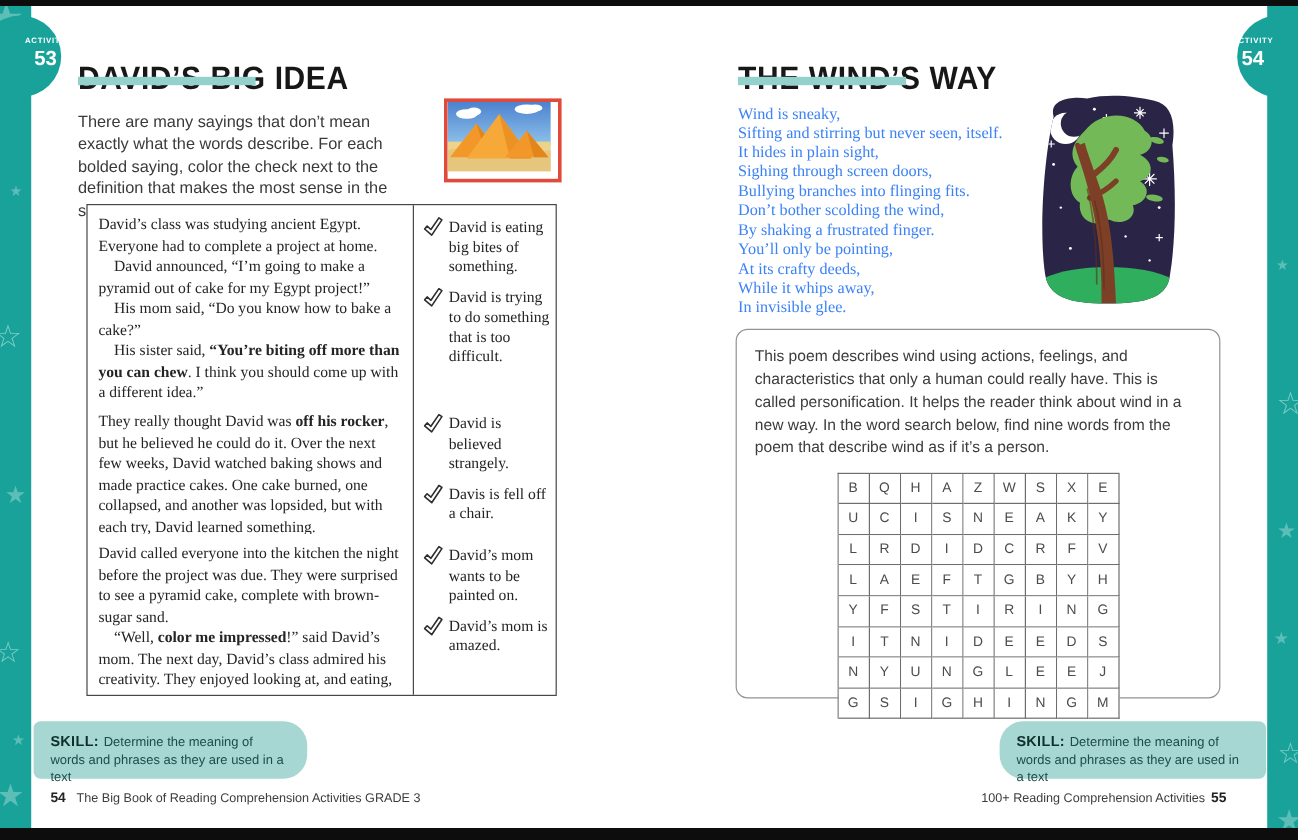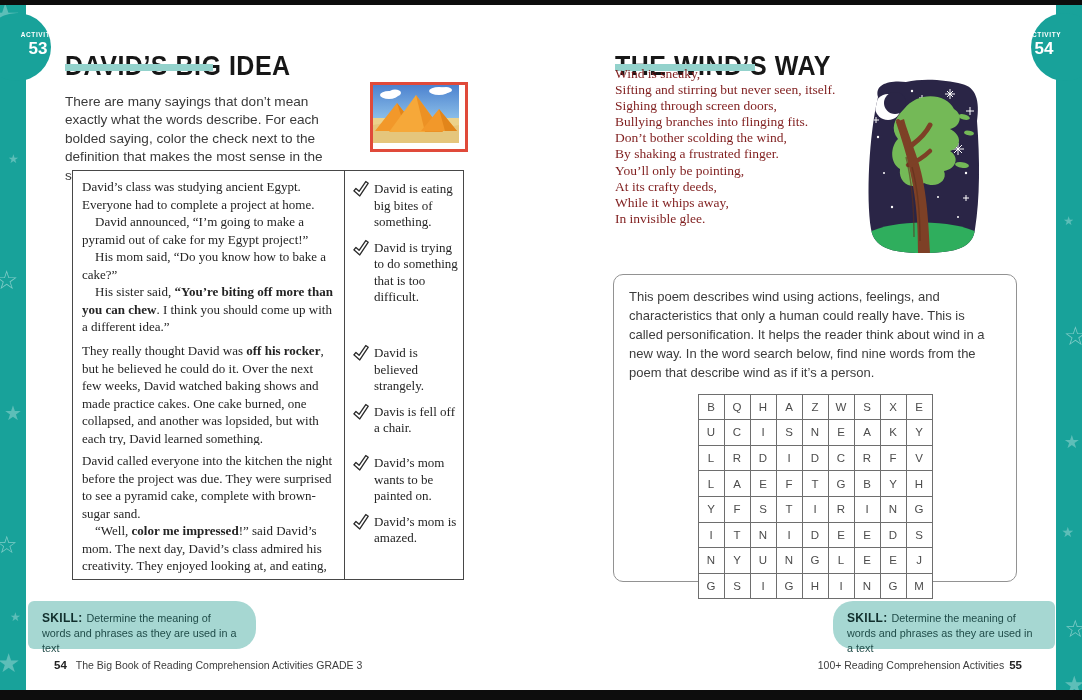--- a/index.html
+++ b/index.html
@@ -65,40 +65,40 @@
     font-family:"Liberation Serif","DejaVu Serif",serif;font-size:13px;line-height:17.5px;color:#242424;}
   .story-p{margin:0;}
   .story-p.indent{text-indent:13px;}
   .opt-cell{padding:10px 5px 4px 7px;font-family:"Liberation Serif","DejaVu Serif",serif;
     font-size:13px;line-height:16.5px;color:#242424;}
   .option{display:flex;align-items:flex-start;gap:4px;margin-bottom:9px;}
   .check{width:18px;height:16px;flex:0 0 18px;margin-top:0;transform:rotate(-6deg);}
   .check path{fill:#ffffff;stroke:#2d2d2d;stroke-width:1.5;stroke-linejoin:round;}
 
   
-  .poem{position:absolute;left:615px;top:66px;width:250px;
-    font-family:"Liberation Serif","DejaVu Serif",serif;font-size:13.5px;line-height:16.1px;color:#7f1d1d;}
+  .poem{position:absolute;left:615px;top:87px;width:250px;
+    font-family:"Liberation Serif","DejaVu Serif",serif;font-size:13.5px;line-height:16.1px;color:#3b82f6;}
   .tree-illo{position:absolute;left:862px;top:77px;}
   .instruction-box{position:absolute;left:613px;top:274px;width:404px;height:308px;box-sizing:border-box;
     border:1.5px solid #929292;border-radius:10px;padding:12px 15px 0 15px;}
   .instruction-text{font-size:13px;line-height:1.47;color:#3c3c3c;margin:0;}
   .word-grid{width:234px;margin:11px auto 0 auto;border-top:1px solid #6e6e6e;border-left:1px solid #6e6e6e;
     display:grid;grid-template-columns:repeat(9,26px);}
   .word-cell{height:24.6px;border-right:1px solid #6e6e6e;border-bottom:1px solid #6e6e6e;
     display:flex;align-items:center;justify-content:center;
     font-size:11.5px;color:#4c4c4c;font-weight:500;background:#fff;}
 
   
   .skill-box{position:absolute;top:601px;height:48px;box-sizing:border-box;background:#a6d7d2;
     padding:9px 14px;color:#1f4b48;font-size:10.8px;line-height:1.35;}
   .skill-box.left{left:28px;width:228px;border-radius:6px 20px 20px 6px;}
   .skill-box.right{left:833px;width:222px;border-radius:20px 6px 6px 20px;}
   .skill-label{font-weight:800;color:#102e2c;font-size:12px;letter-spacing:0.3px;margin-right:4px;}
   .footer{position:absolute;top:659px;font-size:10.5px;color:#3d3d3d;}
-  .footer.left{left:42px;margin-left:12px;}
+  .footer.left{left:42px;}
   .footer.right{right:60px;text-align:right;}
   .page-num{font-weight:bold;font-size:11.5px;color:#222;}
   .footer.left .page-num{margin-right:9px;}
   .footer.right .page-num{margin-left:5px;}
 </style>
 </head>
 <body>
 
 <div class="bar top"></div>
 <div class="bar bottom"></div>
@@ -230,20 +230,21 @@
 <div class="footer left">
   <span class="page-num">54</span><span>The Big Book of Reading Comprehension Activities GRADE 3</span>
 </div>
 
 <h1 class="page-title title-right">THE WIND’S WAY</h1>
 <div class="title-underline ul-right"></div>
 
 <div class="poem">
     <div>Wind is sneaky,</div>
     <div>Sifting and stirring but never seen, itself.</div>
+    <div>It hides in plain sight,</div>
     <div>Sighing through screen doors,</div>
     <div>Bullying branches into flinging fits.</div>
     <div>Don’t bother scolding the wind,</div>
     <div>By shaking a frustrated finger.</div>
     <div>You’ll only be pointing,</div>
     <div>At its crafty deeds,</div>
     <div>While it whips away,</div>
     <div>In invisible glee.</div>
   </div>
 

